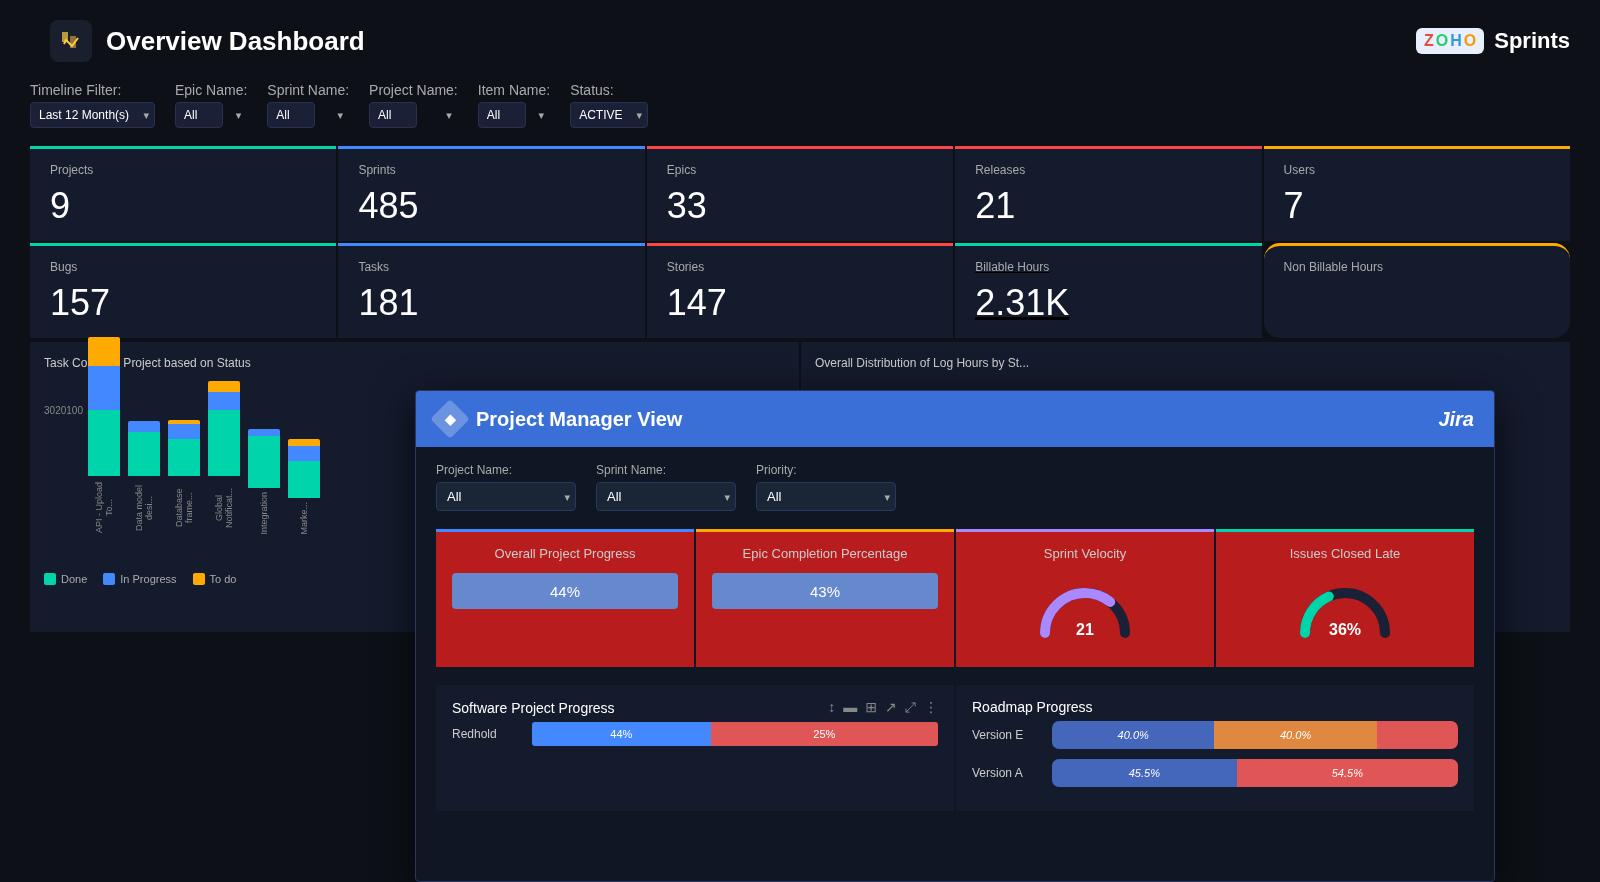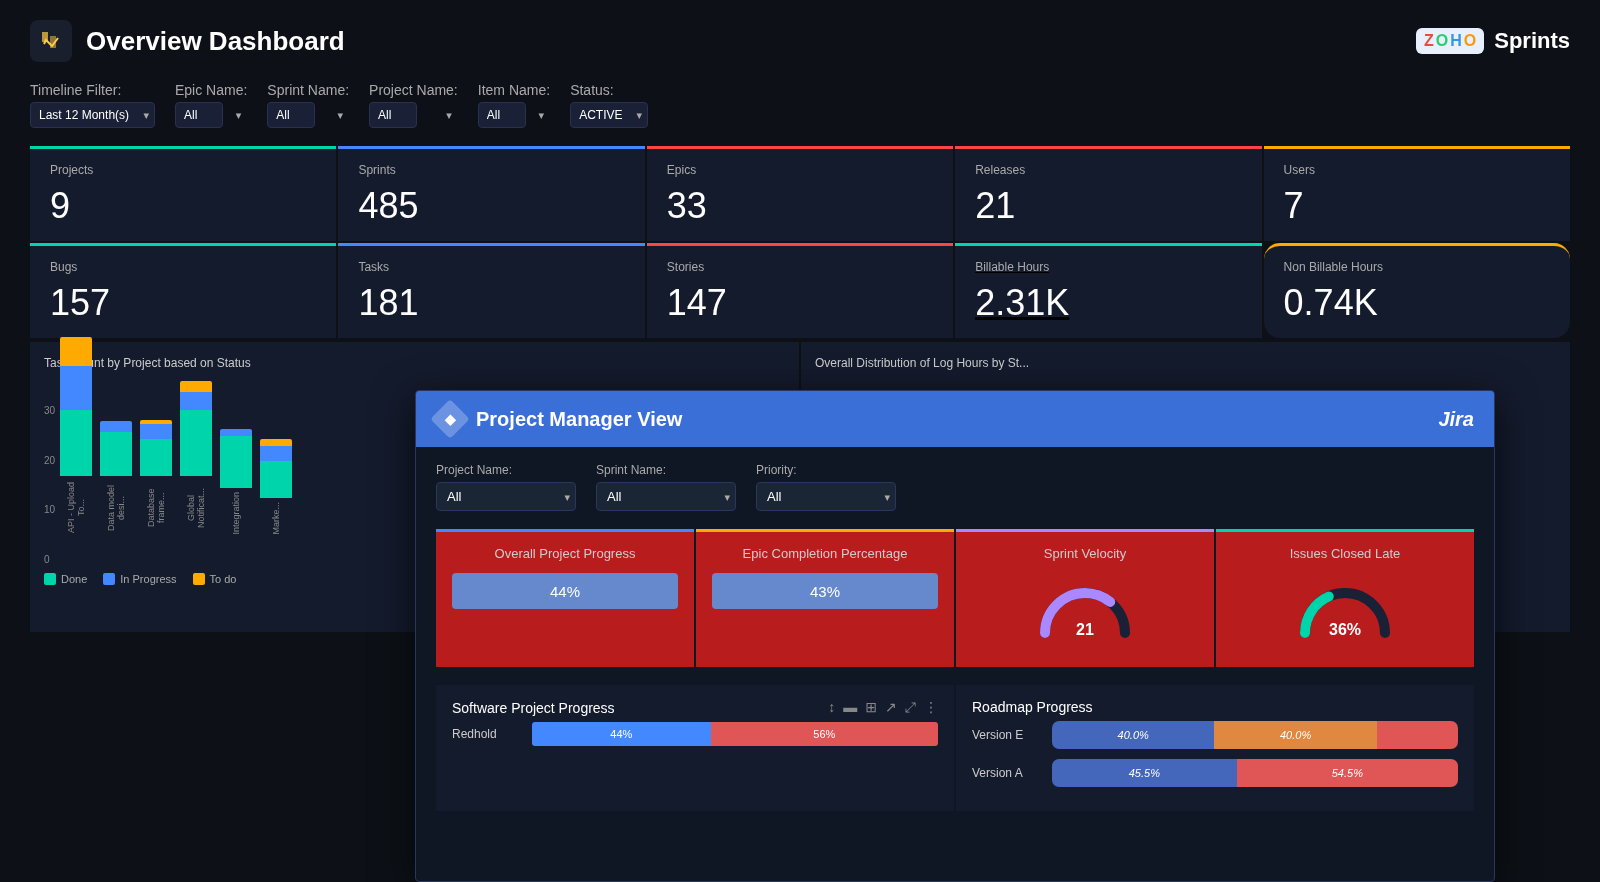--- a/index.html
+++ b/index.html
@@ -26,20 +26,21 @@
       display: flex;
       align-items: center;
       justify-content: space-between;
       margin-bottom: 20px;
     }
 
     .header-left {
       display: flex;
       align-items: center;
       gap: 14px;
+      margin-left: 20px;
     }
 
     .header-icon {
       width: 42px;
       height: 42px;
       background: #1a1f2e;
       border-radius: 8px;
       display: flex;
       align-items: center;
       justify-content: center;
@@ -186,21 +187,21 @@
       display: flex;
       align-items: flex-end;
       gap: 10px;
       height: 180px;
       padding: 10px 0;
       position: relative;
     }
 
     .y-axis {
       display: flex;
-      flex-direction: column;
+      flex-direction: row;
       justify-content: space-between;
       height: 160px;
       margin-right: 5px;
     }
 
     .y-label {
       color: #888;
       font-size: 10px;
     }
 
@@ -589,21 +590,20 @@
       <div class="stat-card stat-card-bottom">
         <div class="stat-label">Stories</div>
         <div class="stat-value">147</div>
       </div>
       <div class="stat-card stat-card-bottom">
         <div class="stat-label">Billable Hours</div>
         <div class="stat-value">2.31K</div>
       </div>
       <div class="stat-card stat-card-bottom">
         <div class="stat-label">Non Billable Hours</div>
-        <div class="stat-value">0.74K</div>
       </div>
     </div>
 
   <div class="charts-area">
     <div class="chart-card">
       <div class="chart-title">Task Count by Project based on Status</div>
       <div style="display:flex; align-items:flex-end; height:185px;">
         <div class="y-axis">
           <span class="y-label">30</span>
           <span class="y-label">20</span>
@@ -785,21 +785,21 @@
             <span>⊞</span>
             <span>↗</span>
             <span>⤢</span>
             <span>⋮</span>
           </div>
         </div>
         <div class="project-row">
           <span class="project-name">Redhold</span>
           <div class="dual-bar">
             <div class="bar-done-pct" style="width:44%;">44%</div>
-            <div class="bar-remain-pct" style="width:56%;">56%</div>
+            <div class="bar-remain-pct" style="width:56%;">25%</div>
           </div>
         </div>
       </div>
 
       <div class="pm-section">
         <div class="pm-section-header">
           <span class="pm-section-title">Roadmap Progress</span>
         </div>
         <div class="roadmap-row">
           <span class="roadmap-label">Version E</span>

